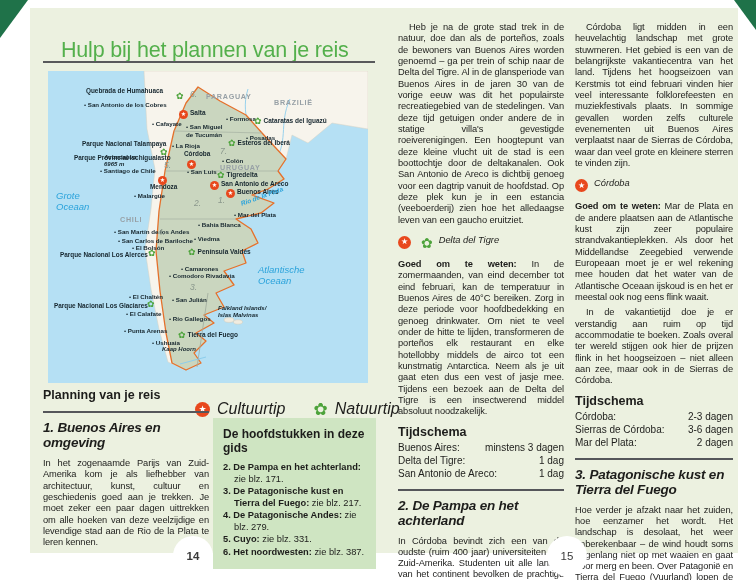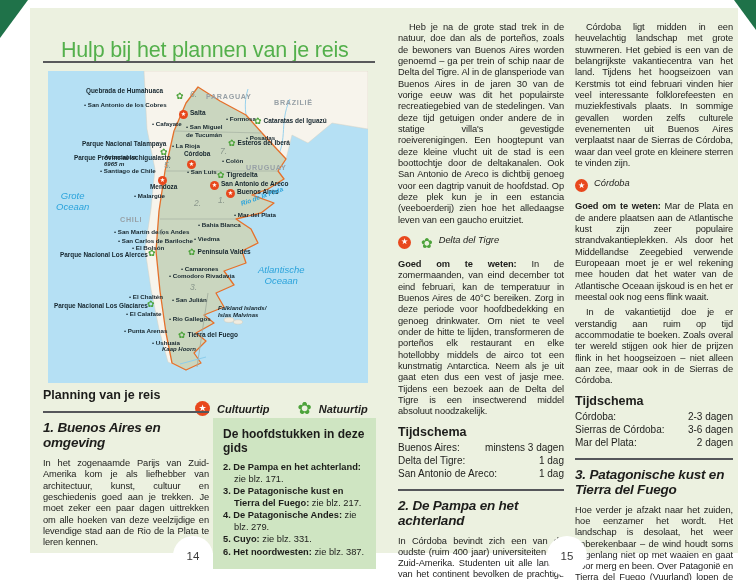--- a/index.html
+++ b/index.html
@@ -18,51 +18,51 @@
   .title-rule{position:absolute;left:8px;top:53px;width:332px;height:2px;background:#58595b;}
   .map{position:absolute;left:13px;top:63px;width:320px;height:312px;overflow:hidden;}
   .map svg{position:absolute;left:0;top:0;}
   .map-labels{position:absolute;left:0;top:0;width:100%;height:100%;}
   .ml{position:absolute;white-space:pre;font-size:6.5px;line-height:1.15;color:#16262e;}
   .ml b{font-weight:bold;}
   .ml.city{font-size:6.2px;}
   .ml.city::before{content:"• ";font-size:6px;}
   .ml.park{font-size:6.4px;}
   .ml.country{color:#97a0a6;font-size:7.2px;letter-spacing:.7px;}
-  .ml.ocean{color:#2ba3db;font-style:italic;font-size:9.5px;text-align:center;}
+  .ml.ocean{color:#2ba3db;font-style:italic;font-size:9.5px;text-align:left;}
   .ml.ocean b{font-weight:400;}
   .ml.num{color:#8a978c;font-size:8.5px;font-style:italic;}
   .ml.num b{font-weight:400;}
   .ml.italic{font-style:italic;font-size:6px;}
   .ml.water{color:#2ba3db;font-style:italic;font-size:6.5px;transform-origin:left center;}
   .ml.water b{font-weight:700;}
   .ic-star{display:inline-flex;width:9px;height:9px;border-radius:50%;background:#e8481d;
            color:#fff;font-size:6px;line-height:1;align-items:center;justify-content:center;
            font-style:normal;margin-right:2px;vertical-align:-1px;}
   .ic-flower{color:#4da33b;font-style:normal;font-size:9px;line-height:1;margin-right:2px;vertical-align:-1px;}
 
   .legend{position:absolute;left:160px;top:392px;display:flex;gap:28px;align-items:center;}
   .legend .item{display:flex;align-items:center;gap:5px;}
   .legend .ic-star{width:15px;height:15px;font-size:9px;}
   .legend .ic-flower{font-size:17px;}
-  .legend .lab{font-size:11px;font-style:italic;font-weight:700;}
+  .legend .lab{font-size:16px;font-style:italic;font-weight:400;}
 
   .leftcol{position:absolute;left:8px;top:380px;width:166px;}
   .h-small{font-size:12.5px;font-weight:700;margin:0 0 3px;}
   .body{font-size:9.3px;line-height:1.22;text-align:justify;letter-spacing:-.1px;margin:0 0 4px;}
   .rule{border:0;border-top:2px solid #55565a;margin:9px 0 7px;}
   .h-section{font-size:13.5px;font-weight:700;margin:0 0 8px;letter-spacing:-.2px;font-style:italic;}
 
   .chaptersbox{position:absolute;left:178px;top:410px;width:144px;background:#cfe5c2;padding:9px 9px 10px 10px;}
   .box-title{font-size:12px;font-weight:700;margin:0 0 7px;}
   .chapitem{font-size:9.3px;line-height:1.24;padding-left:11px;text-indent:-11px;margin-bottom:1px;}
 
   .pn{position:absolute;width:40px;height:40px;border-radius:50%;background:#fff;
       display:flex;align-items:center;justify-content:center;font-size:11.5px;color:#3a3a3a;}
-  .pn14{left:143px;top:528px;}
+  .pn14{left:143px;top:528px;font-weight:bold;}
   .pn15{left:517px;top:528px;}
 
   
   .rcol{position:absolute;top:14px;}
   .rcol1{left:5px;width:166px;}
   .rcol2{left:182px;width:158px;}
   .indent{text-indent:11px;}
   .tipsrow{display:flex;gap:8px;margin:9px 0 9px;}
   .tip{display:flex;gap:4px;align-items:flex-start;}
   .tip .places{font-size:9.3px;font-style:italic;line-height:1.25;}
@@ -123,21 +123,21 @@
             <span class="ml city" style="left: 198px; top: 63px;"><b>Posadas</b></span>
             <span class="ml flower" style="left: 180px; top: 68px;"><i class="ic-flower">✿</i><b>Esteros del Iberá</b></span>
             <span class="ml park" style="left: 34px; top: 69px;"><b>Parque Nacional Talampaya</b></span>
             <span class="ml city" style="left: 124px; top: 71px;"><b>La Rioja</b></span>
             <span class="ml num" style="left: 172px; top: 76px;"><b>7.</b></span>
             <span class="ml flower" style="left: 112px; top: 77px;"><i class="ic-flower">✿</i></span>
             <span class="ml park" style="left: 136px; top: 79px;"><b>Córdoba</b></span>
             <span class="ml park" style="left: 26px; top: 83px;"><b>Parque Provincial Ischigualasto</b></span>
             <span class="ml city" style="left: 174px; top: 86px;"><b>Colón</b></span>
             <span class="ml star" style="left: 139px; top: 88px;"><i class="ic-star">★</i></span>
-            <span class="ml country" style="left: 198px; top: 93px;"><b>URUGUAY</b></span>
+            <span class="ml country" style="left: 172px; top: 93px;"><b>URUGUAY</b></span>
             <span class="ml italic" style="left: 56px; top: 83px;"><b>Aconcagua
 6965 m</b></span>
             <span class="ml num" style="left: 116px; top: 90px;"><b>5.</b></span>
             <span class="ml city" style="left: 139px; top: 97px;"><b>San Luis</b></span>
             <span class="ml city" style="left: 52px; top: 96px;"><b>Santiago de Chile</b></span>
             <span class="ml flower" style="left: 169px; top: 100px;"><i class="ic-flower">✿</i><b>Tigredelta</b></span>
             <span class="ml star" style="left: 110px; top: 104px;"><i class="ic-star">★</i></span>
             <span class="ml star" style="left: 162px; top: 109px;"><i class="ic-star">★</i><b>San Antonio de Areco</b></span>
             <span class="ml park" style="left: 102px; top: 112px;"><b>Mendoza</b></span>
             <span class="ml star" style="left: 178px; top: 117px;"><i class="ic-star">★</i><b>Buenos Aires</b></span>

